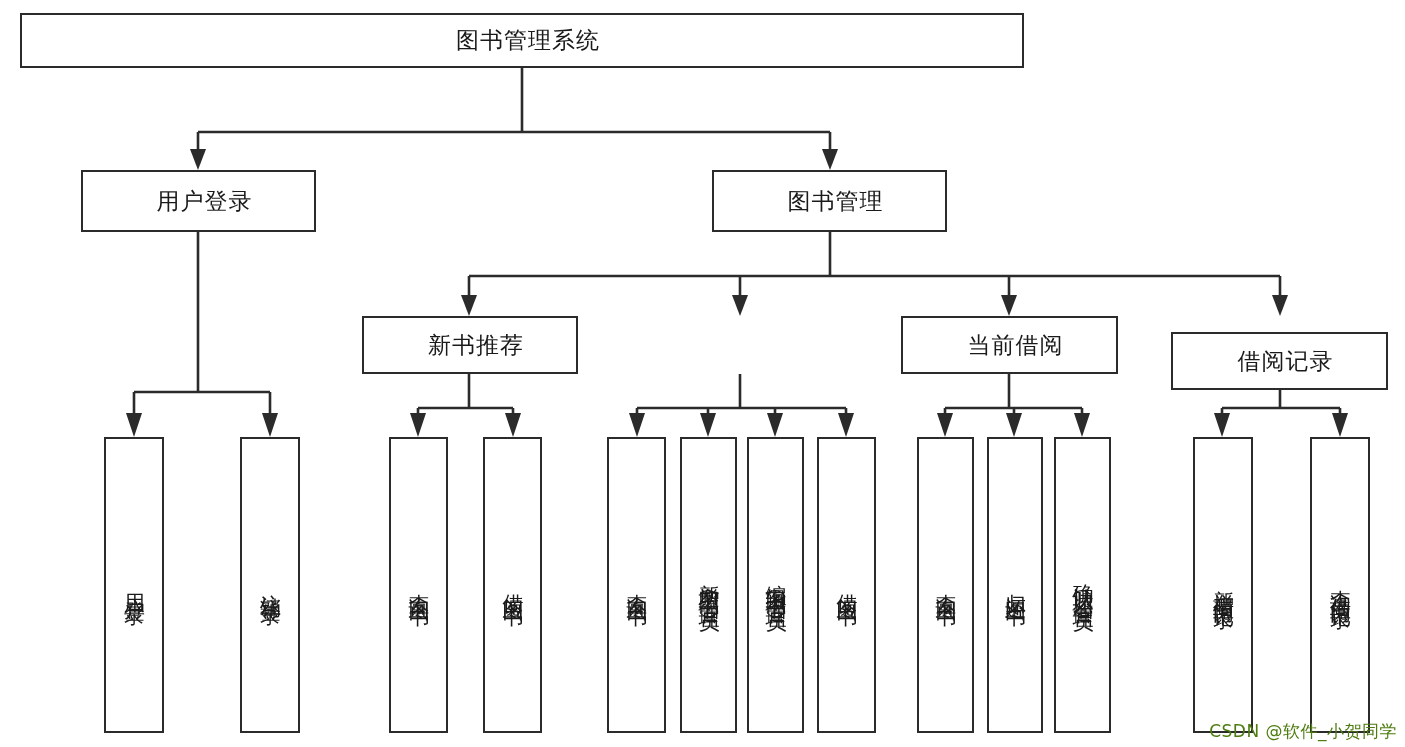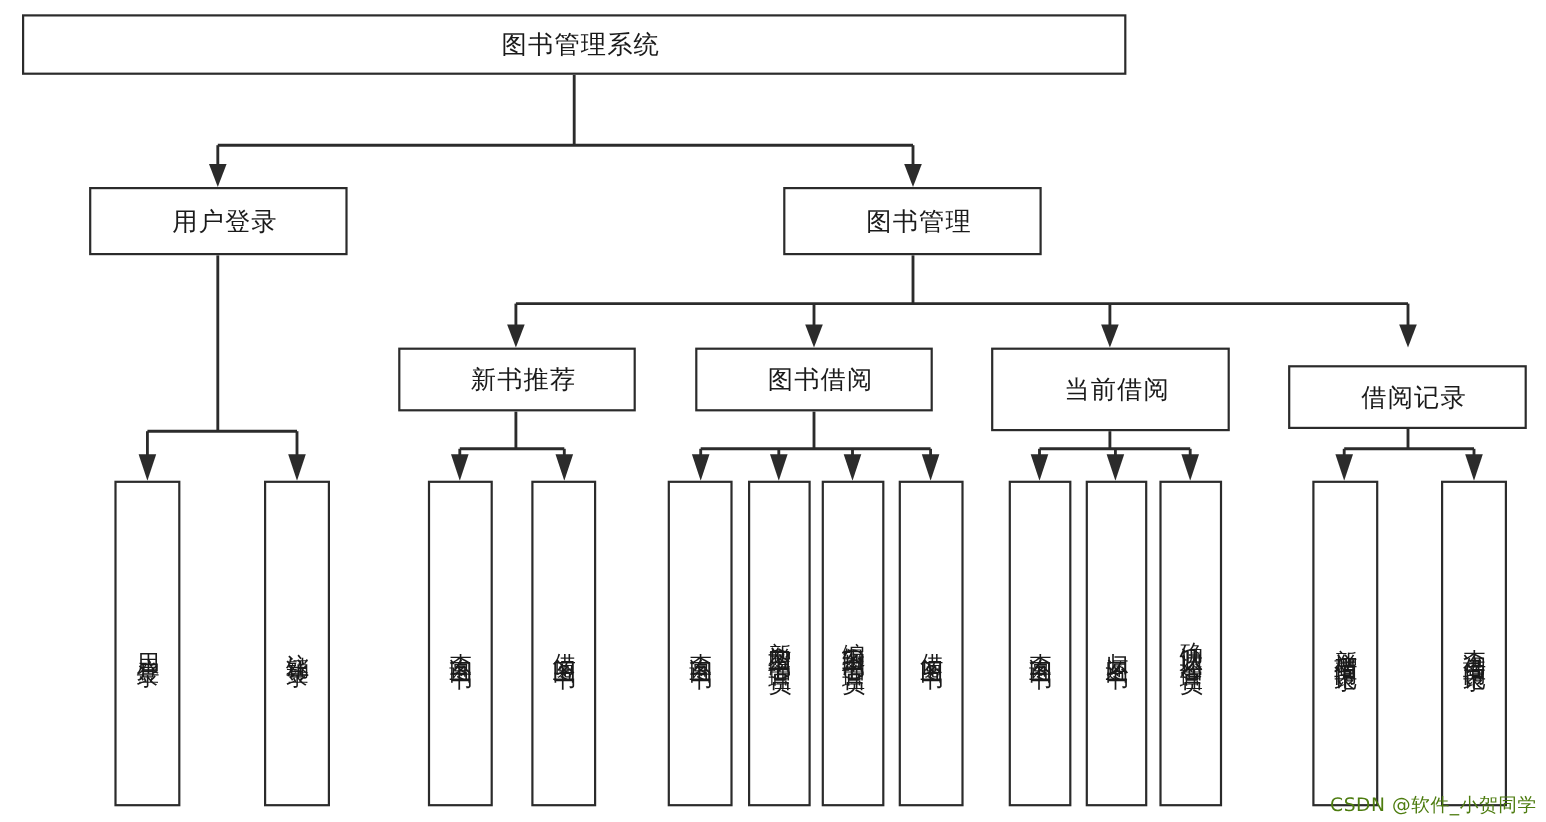--- a/index.html
+++ b/index.html
@@ -149,24 +149,21 @@
   <div class="node horiz" style="left:81px; top:170px; width:235px; height:62px;">
     <span class="hlabel">用户登录</span>
   </div>
   <div class="node horiz" style="left:362px; top:316px; width:216px; height:58px;">
     <span class="hlabel">新书推荐</span>
   </div>
 
   <div class="node horiz" style="left:712px; top:170px; width:235px; height:62px;">
     <span class="hlabel">图书管理</span>
   </div>
-  <div class="node horiz" style="left:632px; top:316px; width:216px; height:58px;">
-    <span class="hlabel">图书借阅</span>
-  </div>
-  <div class="node horiz" style="left:901px; top:316px; width:217px; height:76px;align-items:center;">
+  <div class="node horiz" style="left:901px; top:316px; width:217px; height:58px;align-items:center;">
     <span class="hlabel">当前借阅</span>
   </div>
   <div class="node horiz" style="left:1171px; top:332px; width:217px; height:58px;">
     <span class="hlabel">借阅记录</span>
   </div>
 
   <div class="node vert" style="left:104px; top:437px; width:60px; height:296px;">
     <span class="vlabel">用户登录</span>
   </div>
   <div class="node vert" style="left:240px; top:437px; width:60px; height:296px;">

